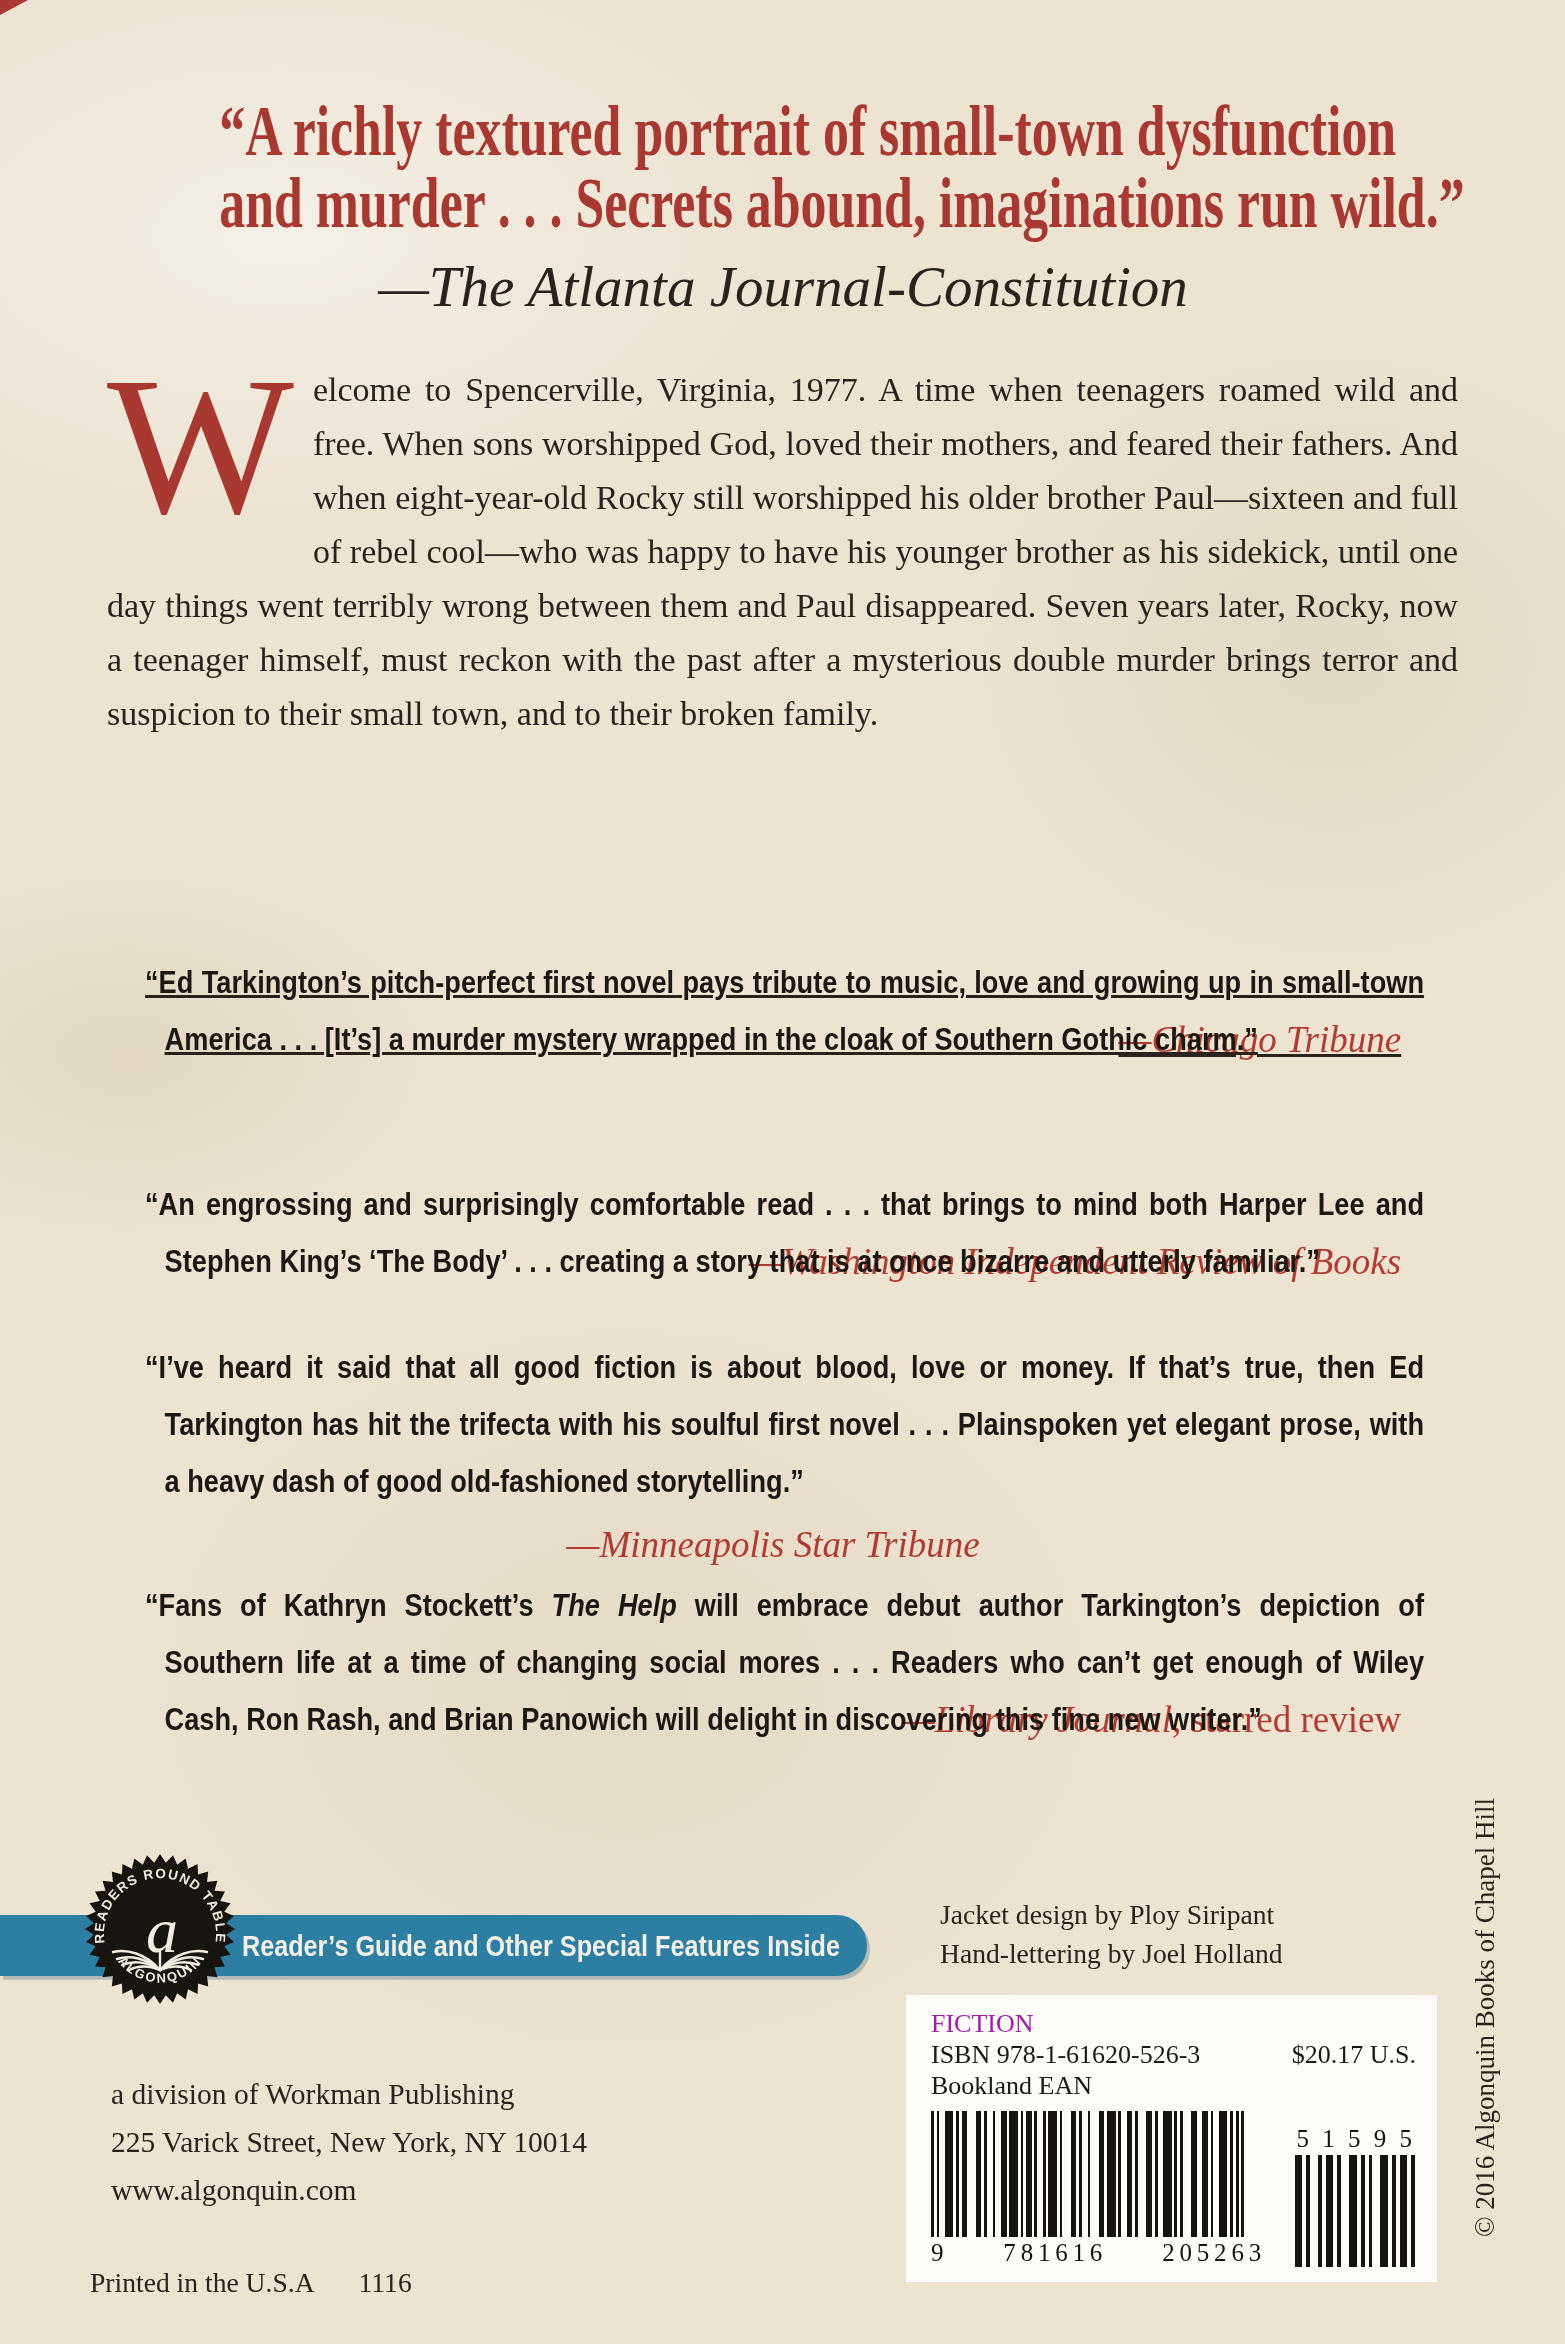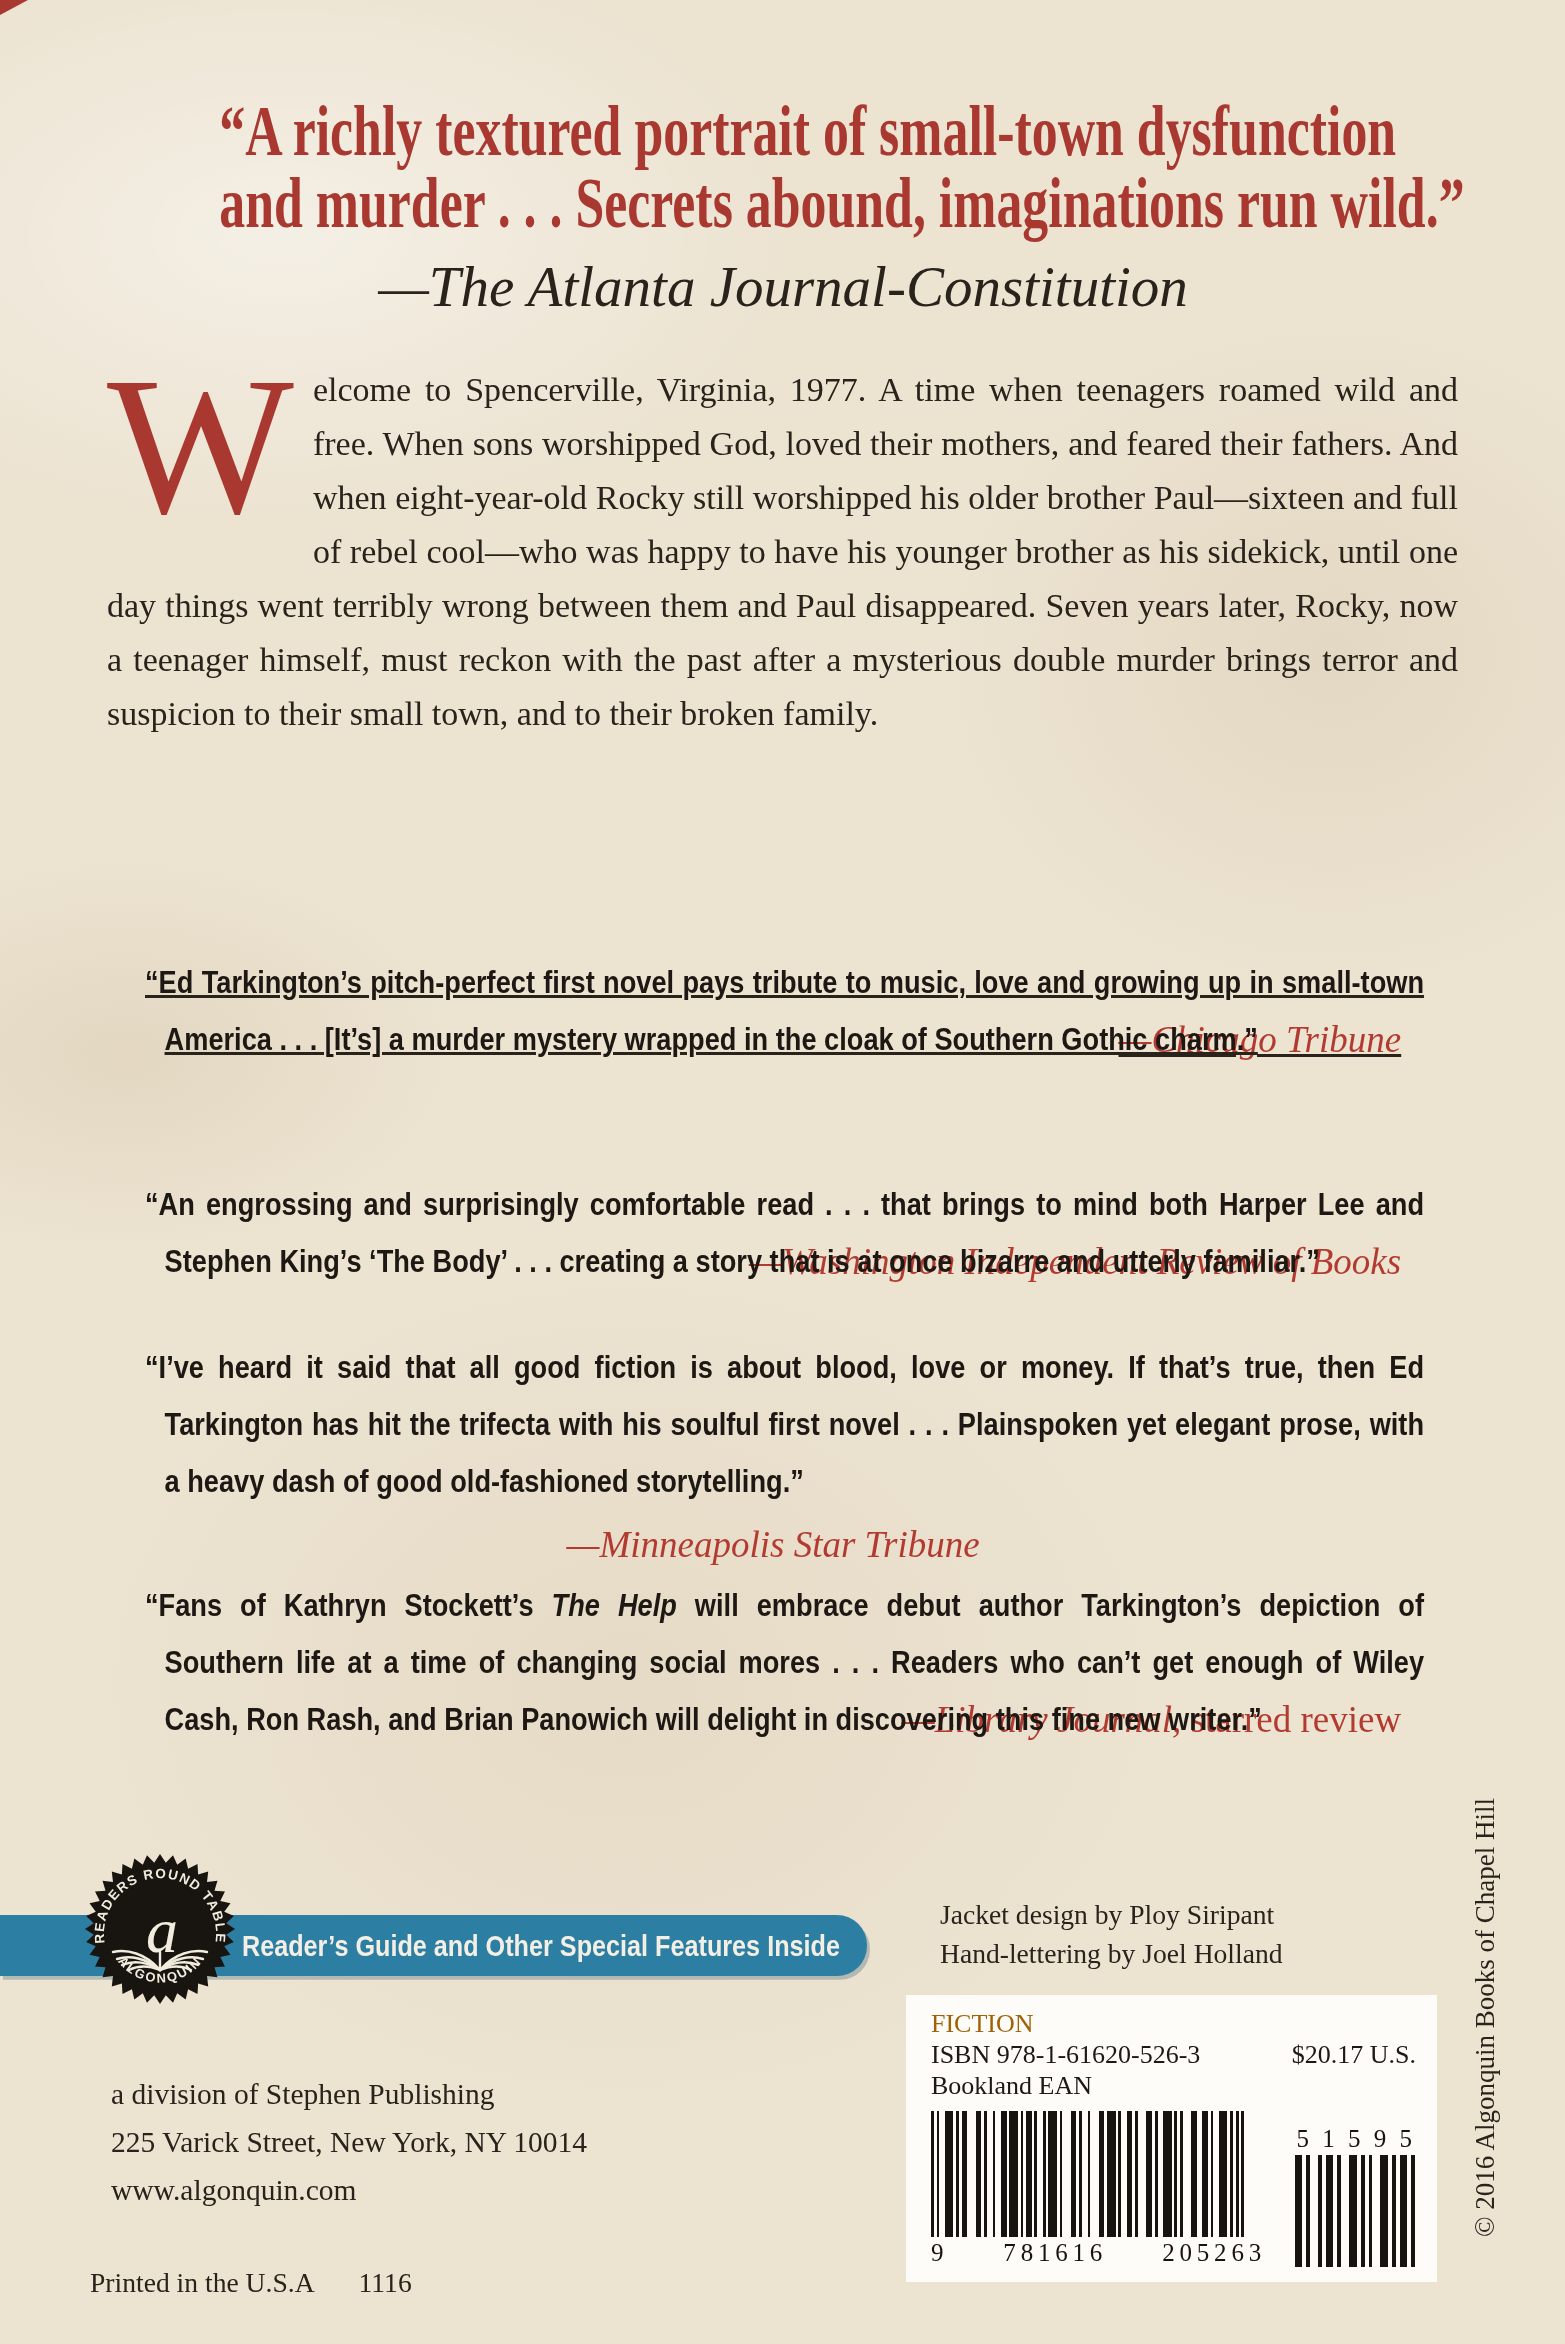--- a/index.html
+++ b/index.html
@@ -58,21 +58,21 @@
   .pub-lines{position:absolute;left:111px;top:2070px;font-size:29.5px;line-height:48px;color:#2a231c;}
   .printed-line{position:absolute;left:90px;top:2267px;font-size:27.6px;color:#2a231c;}
   .printed-line .code{margin-left:44px;}
 
   
   .credits{position:absolute;left:906px;top:1895px;font-size:27.6px;line-height:39px;color:#2a231c;margin-left:34px;}
 
   
   .barcode-box{position:absolute;left:906px;top:1995px;width:531px;height:287px;
     background:#fdfcf8;box-sizing:border-box;padding:13.3px 21px 11.4px 25px;}
-  .bb-cat{font-size:26px;line-height:31px;color:#a16207;}
+  .bb-cat{font-size:26px;line-height:31px;color:#a21caf;}
   .bb-isbn-row{display:flex;justify-content:space-between;font-size:26px;line-height:31px;color:#1d1813;}
   .bb-ean{font-size:26px;line-height:31px;color:#1d1813;}
   .bb-codes{display:flex;margin-top:9.5px;align-items:flex-end;}
   .bc-main{width:335px;}
   .bc-main .bars{height:126px;}
   .bars{display:flex;align-items:stretch;}
   .bars i{display:block;background:#17130f;height:100%;}
   .bc-main-digits{display:flex;justify-content:space-between;font-size:25px;
     letter-spacing:4.8px;margin-top:1.9px;color:#17130f;width:335px;}
   .bc-supp{margin-left:28.5px;width:129px;}
@@ -146,21 +146,21 @@
         <path d="M76 117 C91 100 109 96 123 99"></path>
         <path d="M76 117 C90 105 106 102 119 106"></path>
         <path d="M76 117 C88 109 102 107 114 112"></path>
         <path d="M76 117 C86 113 97 112 107 117"></path>
         <path d="M76 99 L76 117"></path>
       </g>
     </svg>
   </div>
 
   <div class="pub-lines">
-    <div>a division of Stephen Publishing</div>
+    <div>a division of Workman Publishing</div>
     <div>225 Varick Street, New York, NY 10014</div>
     <div>www.algonquin.com</div>
   </div>
   <div class="printed-line">
     <span>Printed in the U.S.A</span><span class="code">1116</span>
   </div>
 
   <div class="credits">
     <div>Jacket design by Ploy Siripant</div>
     <div>Hand-lettering by Joel Holland</div>

